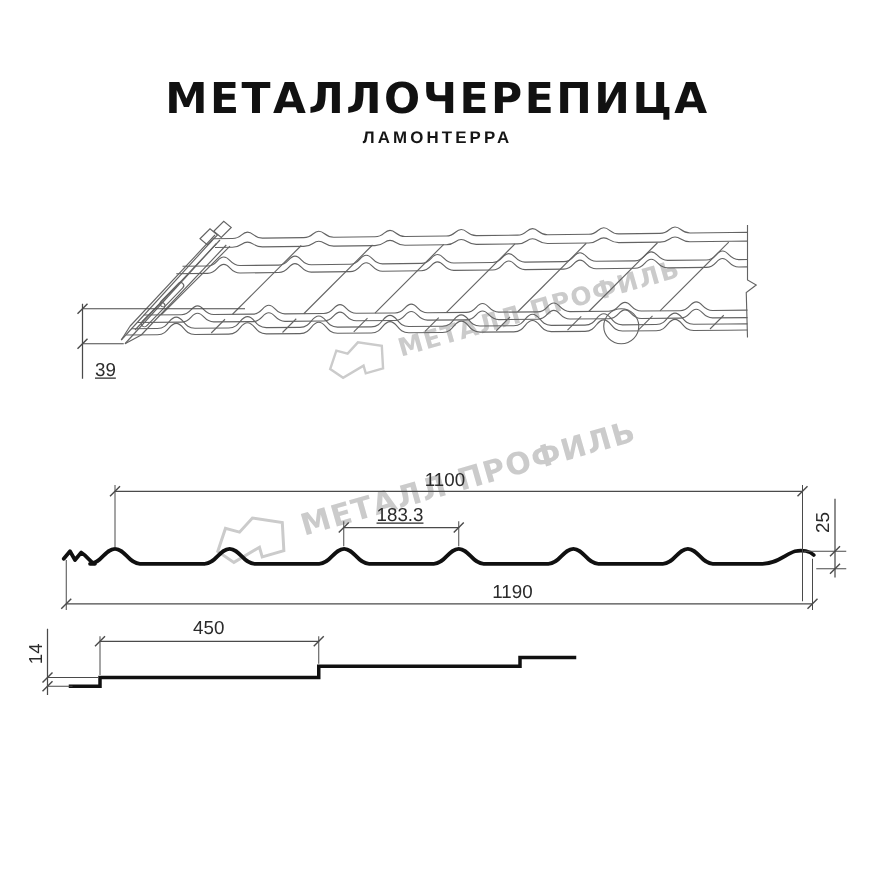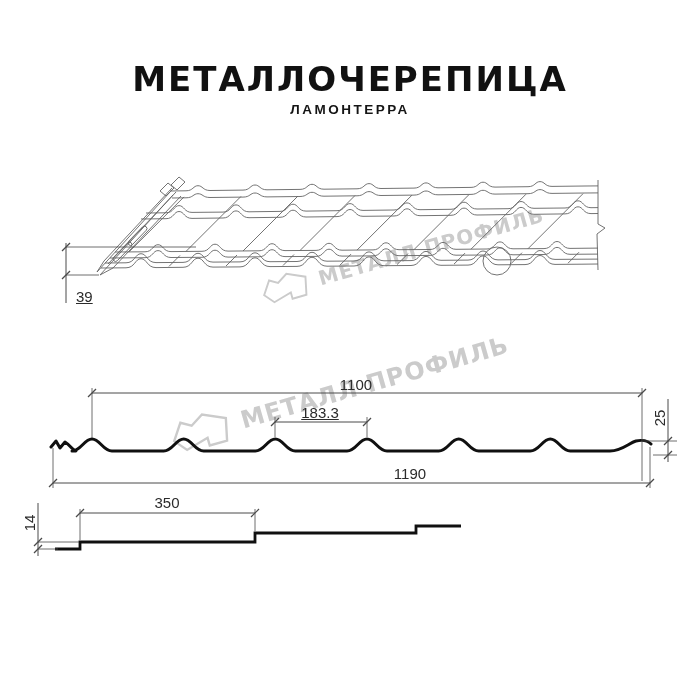--- a/index.html
+++ b/index.html
@@ -135,17 +135,17 @@
     <div class="dimlabel" style="left:76px;top:288px;text-decoration:underline;">39</div>
 
     <div class="dimlabel center" style="left:356px;top:376px;">1100</div>
 
     <div class="dimlabel center" style="left:320px;top:404px;text-decoration:underline;">183.3</div>
 
     <div class="dimlabel rot" style="left:659px;top:418px;">25</div>
 
     <div class="dimlabel center" style="left:366px;top:465px;margin-left:44px;">1190</div>
 
-    <div class="dimlabel center" style="left:167px;top:494px;">350</div>
+    <div class="dimlabel center" style="left:167px;top:494px;">450</div>
 
     <div class="dimlabel rot" style="left:29px;top:523px;">14</div>
   </div>
 </div>
 
 </body></html>

